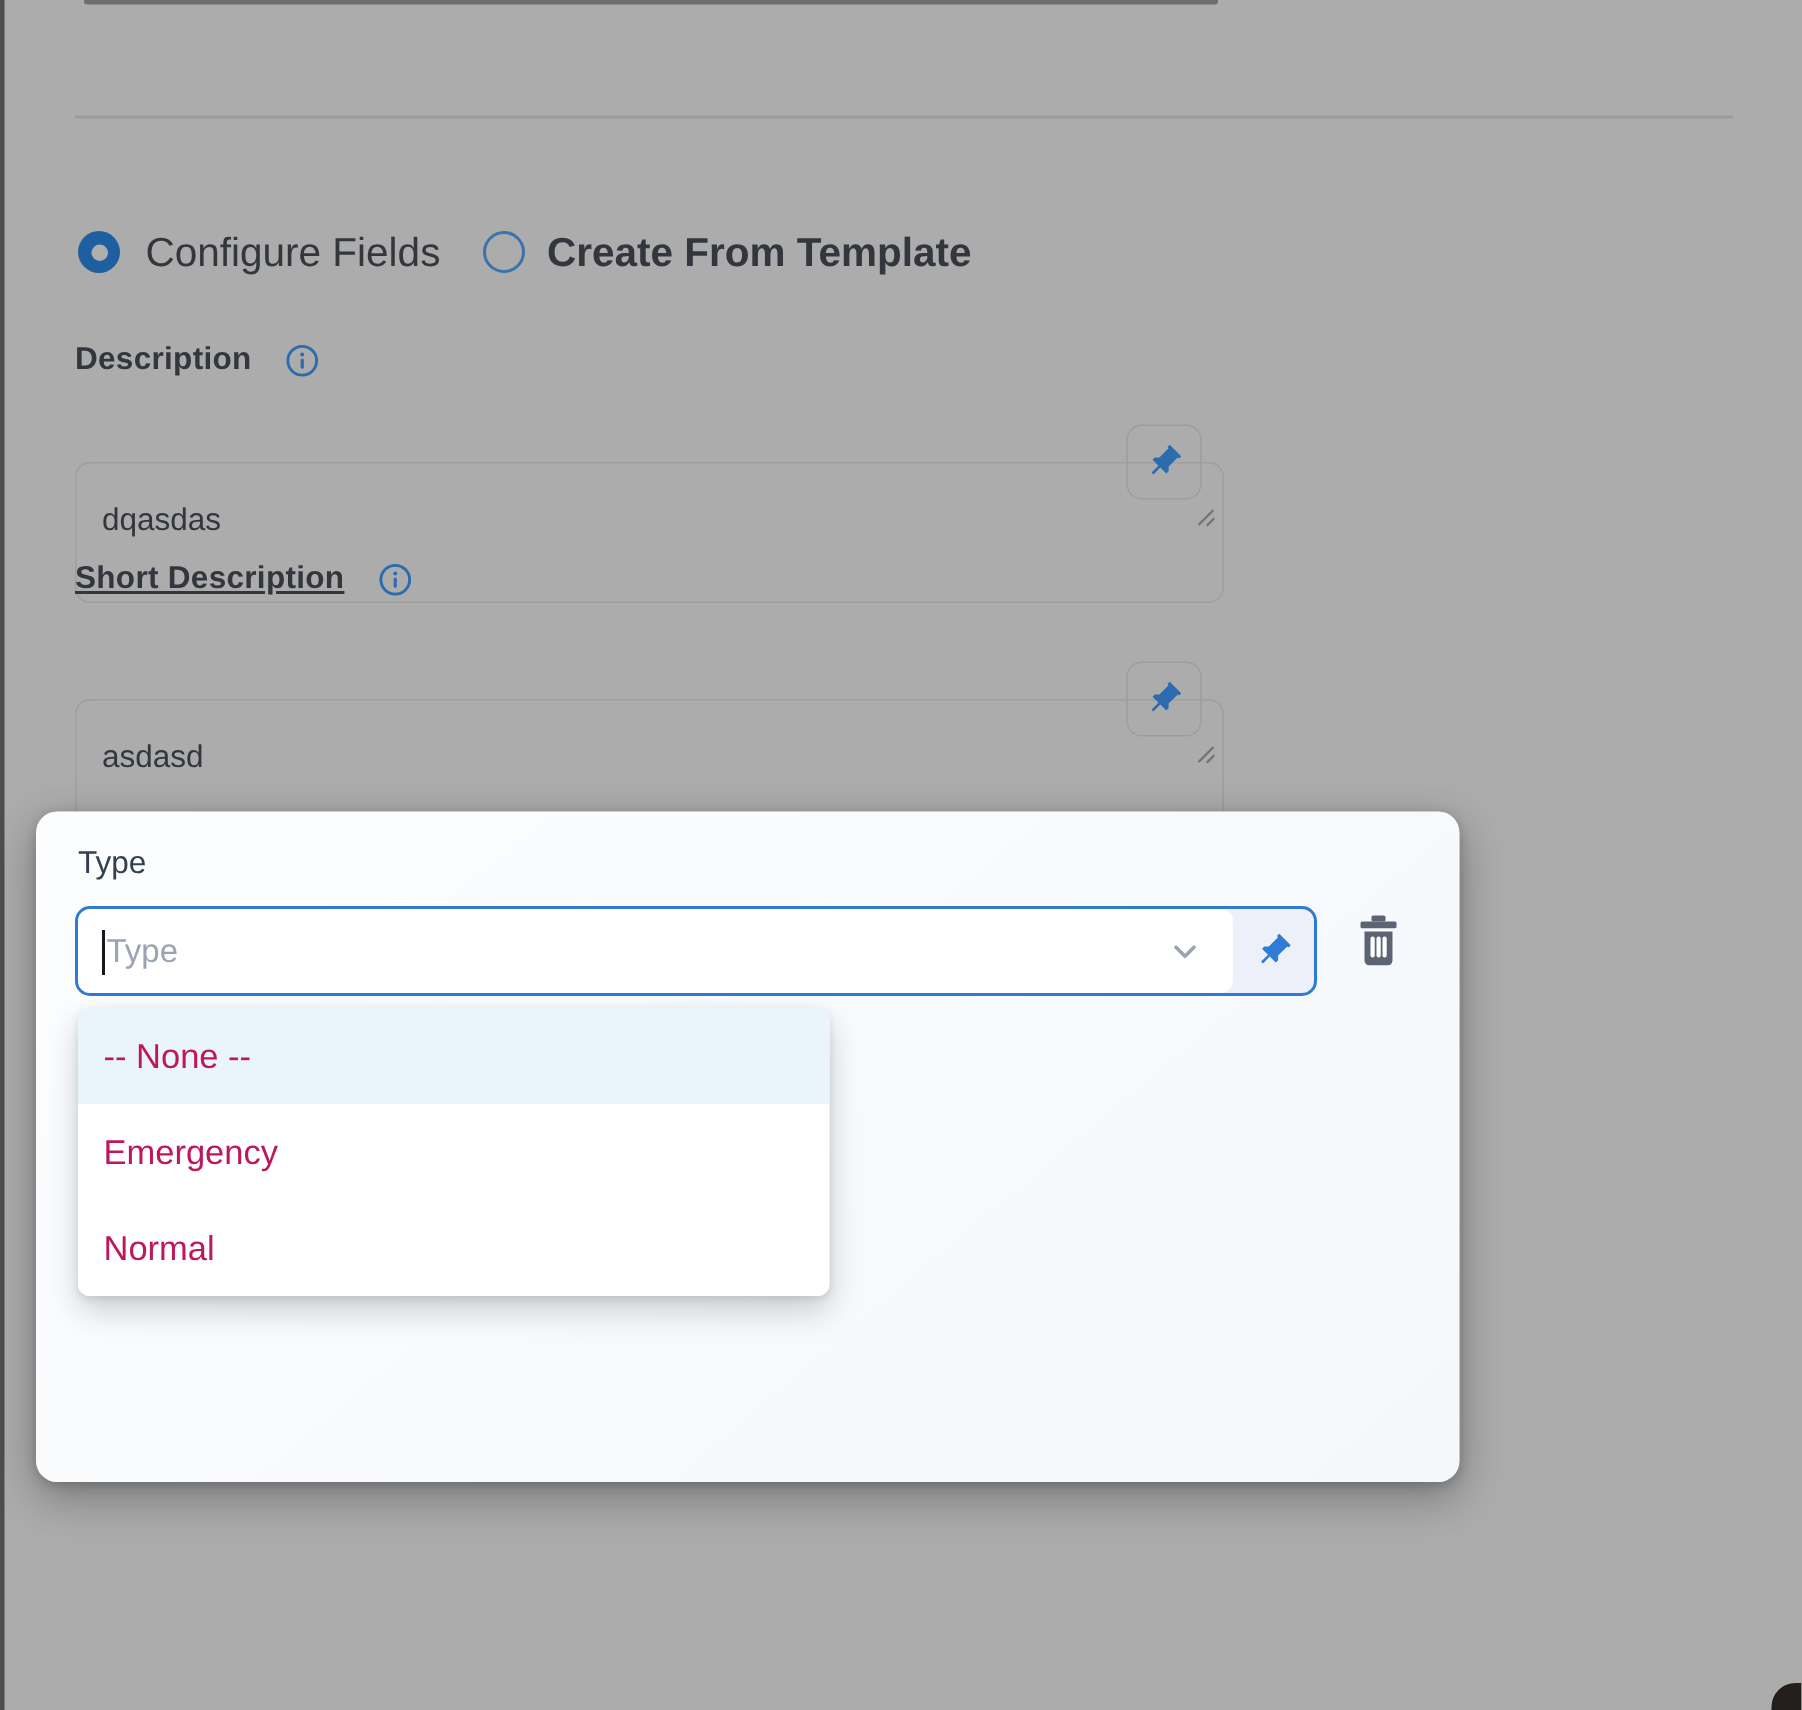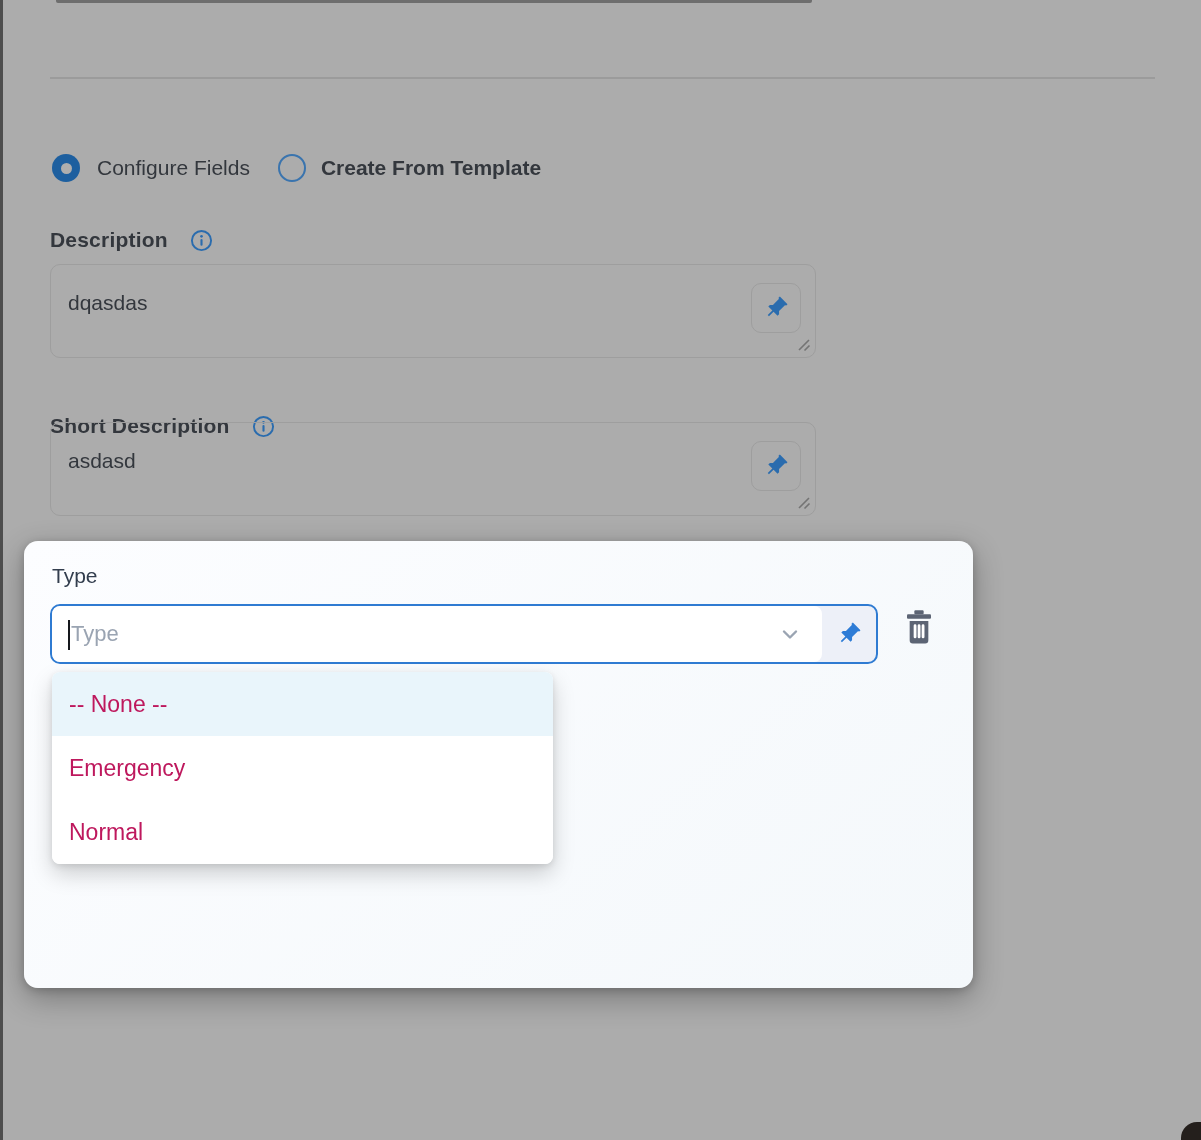--- a/index.html
+++ b/index.html
@@ -19,35 +19,35 @@
   .radio-row { position:absolute; left:52px; top:152px; display:flex; align-items:center; height:32px; }
   .radio-outer {
     width:28px; height:28px; border-radius:50%; background:#1d5f9f;
     display:flex; align-items:center; justify-content:center; flex:0 0 auto; cursor:pointer;
   }
   .radio-hole { width:11px; height:11px; border-radius:50%; background:#aeaeae; }
   .radio-empty {
     width:28px; height:28px; border-radius:50%; border:2px solid #3a74ae; background:transparent;
     flex:0 0 auto; cursor:pointer;
   }
-  .radio-label { font-size:21px; color:#33373d; margin-left:17px; white-space:nowrap; }
+  .radio-label { font-size:27px; color:#33373d; margin-left:17px; white-space:nowrap; }
   .radio-gap { margin-left:28px; }
 
   
   .field-label-row { position:absolute; left:50px; display:flex; align-items:center; gap:22px; height:28px; }
   .field-label { font-size:21px; font-weight:700; color:#33373d; letter-spacing:.2px; }
   .info-icon { width:23px; height:23px; display:block; }
 
   
   .ta-wrap { position:absolute; left:50px; width:766px; height:94px; }
   .dim-textarea {
     width:100%; height:100%; resize:none; outline:none;
     background:transparent; border:1.5px solid #9e9e9e; border-radius:10px;
     font-family:"Liberation Sans", sans-serif; font-size:21px; color:#33373d;
-    padding:26px 80px 10px 17px; overflow:hidden;
+    padding:26px 80px 10px 17px; overflow:hidden;margin-top:44px;
   }
   .pin-btn {
     position:absolute; right:15px; top:19px; width:50px; height:50px;
     border:1.5px solid #9e9e9e; border-radius:10px; background:transparent;
     display:flex; align-items:center; justify-content:center; cursor:pointer;
   }
   .pin-svg { width:26px; height:26px; }
   .resize-handle { position:absolute; right:4px; bottom:5px; width:16px; height:16px; }
 
   
@@ -125,21 +125,21 @@
   <button class="pin-btn">
     <svg class="pin-svg" viewBox="0 0 24 24">
       <path d="M16 12V4h1V2H7v2h1v8l-2 2v2h5.2v6h1.6v-6H18v-2l-2-2z" fill="#2a6cae" transform="rotate(45 12 12)"></path>
     </svg>
   </button>
   <svg class="resize-handle" viewBox="0 0 16 16">
     <path d="M3 13 L13 3 M8.5 13.5 L13.5 8.5" stroke="#747474" stroke-width="1.6" fill="none"></path>
   </svg>
 </div>
 
-<div class="field-label-row" style="top:412px;">
+<div class="field-label-row" style="top:372px;text-decoration:underline;">
   <span class="field-label">Short Description</span>
   <svg class="info-icon" viewBox="0 0 24 24">
     <circle cx="12" cy="12" r="10" fill="none" stroke="#2a6cae" stroke-width="2"></circle>
     <circle cx="12" cy="7.6" r="1.4" fill="#2a6cae"></circle>
     <rect x="10.9" y="10.4" width="2.2" height="7.2" rx="1.1" fill="#2a6cae"></rect>
   </svg>
 </div>
 <div class="ta-wrap" style="top:422px;">
   <textarea class="dim-textarea" style="">asdasd</textarea>
   <button class="pin-btn">

